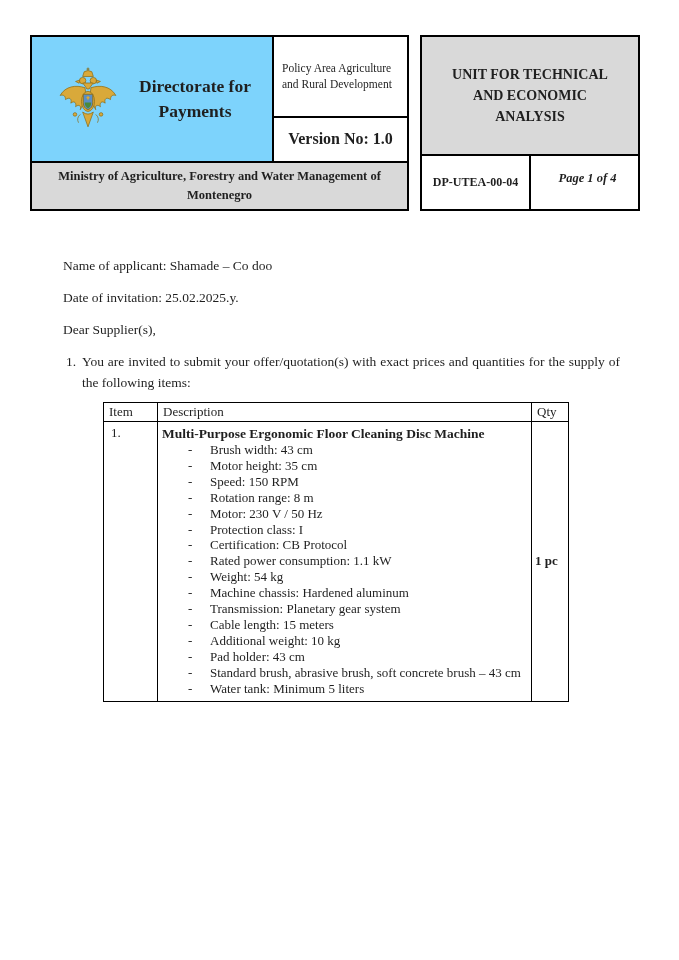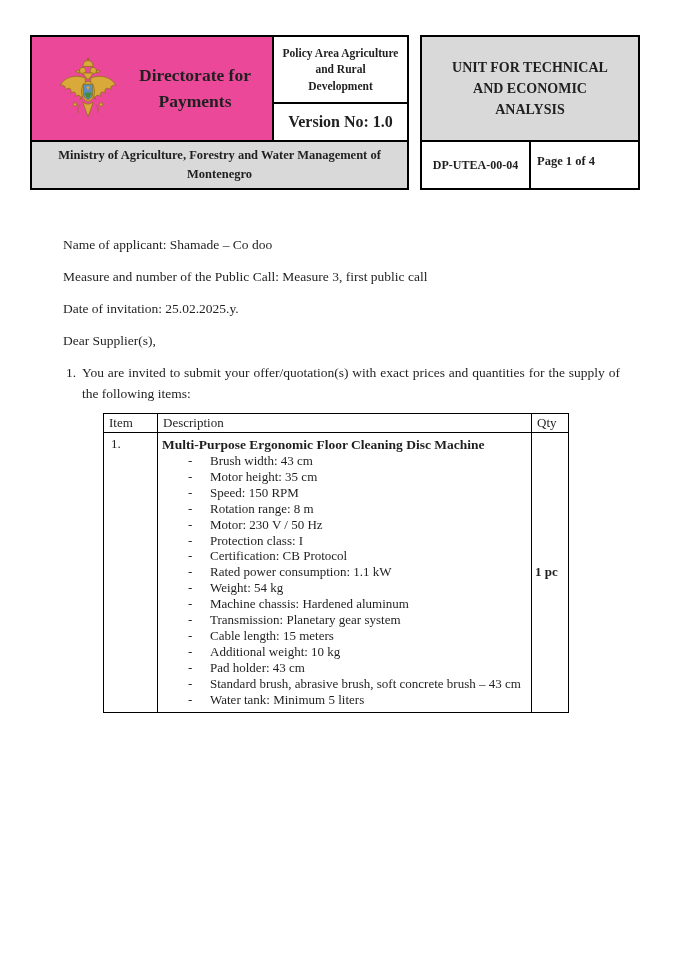--- a/index.html
+++ b/index.html
@@ -10,29 +10,29 @@
     color:#1f1f1f;
   }
   .page { width:679px; height:960px; padding:35px 29px 0 30px; overflow:hidden; }
 
   
   .hdr { display:flex; gap:11px; }
   table.hdr-table { border-collapse:collapse; table-layout:fixed; }
   table.hdr-table td { border:2px solid #000; vertical-align:middle; }
   .hdr-left { width:379px; }
   .hdr-right { width:220px; }
-  .cell-dir { width:242px; height:105px; background:#ec4899;padding-left:20px; }
+  .cell-dir { width:242px; height:126px; background:#7dd3fc;padding-left:20px; }
   .dir-inner { display:flex; align-items:center; gap:6px; padding:4px 6px; }
   .dir-name { flex:1; text-align:center; font-weight:bold; font-size:17.5px; line-height:1.45; }
-  .cell-policy { height:66px; text-align:center; font-weight:bold; font-size:11.5px; line-height:1.45; padding:2px 8px; }
+  .cell-policy { height:66px; font-weight:normal; font-size:11.5px; line-height:1.45; padding:2px 8px; }
   .cell-version { height:37px; text-align:center; font-weight:bold; font-size:16px; }
   .cell-ministry { height:48px; background:#d9d9d9; text-align:center; font-weight:bold; font-size:12.5px; line-height:1.5; padding:2px 10px; }
   .cell-unit { height:105px; background:#d9d9d9; text-align:center; font-weight:bold; font-size:14px; line-height:1.5; padding:4px 18px; }
   .cell-code { width:130px; height:48px; text-align:center; font-weight:bold; font-size:12px; background:#fff; }
-  .cell-page { width:100px; height:48px; text-align:left; font-weight:bold; font-size:12.5px; padding-left:6px; vertical-align:middle; background:#fff; }
+  .cell-page { width:100px; height:48px; text-align:center; font-weight:bold; font-size:12.5px; padding-left:6px; vertical-align:middle; background:#fff;font-style:italic; }
   .cell-page .pg { position:relative; top:-4px; display:inline-block; }
 
   
   .doc-title { margin:17px auto 0; width:562px; text-align:center; font-weight:bold; font-size:15px; line-height:21px; }
 
   
   .body-text { margin:44px 30px 0 33px; font-size:13.5px; line-height:21px; }
   .body-text p { margin:0 0 11px 0; }
   .body-text p.just { text-align:justify; }
   .numbered { display:flex; margin-top:8px; }
@@ -117,21 +117,20 @@
         <td class="cell-code">DP-UTEA-00-04</td>
         <td class="cell-page"><span class="pg">Page 1 of 4</span></td>
       </tr>
     </tbody>
       </table>
   </div>
 
 
   <div class="body-text">
     <p>Name of applicant: Shamade – Co doo</p>
-    <p>Measure and number of the Public Call: Measure 3, first public call</p>
     <p>Date of invitation: 25.02.2025.y.</p>
     <p>Dear Supplier(s),</p>
 
     <div class="numbered">
       <span class="num">1.</span>
       <span class="ntext">You are invited to submit your offer/quotation(s) with exact prices and quantities for the supply of the following items:</span>
     </div>
   </div>
 
   <table class="items">

